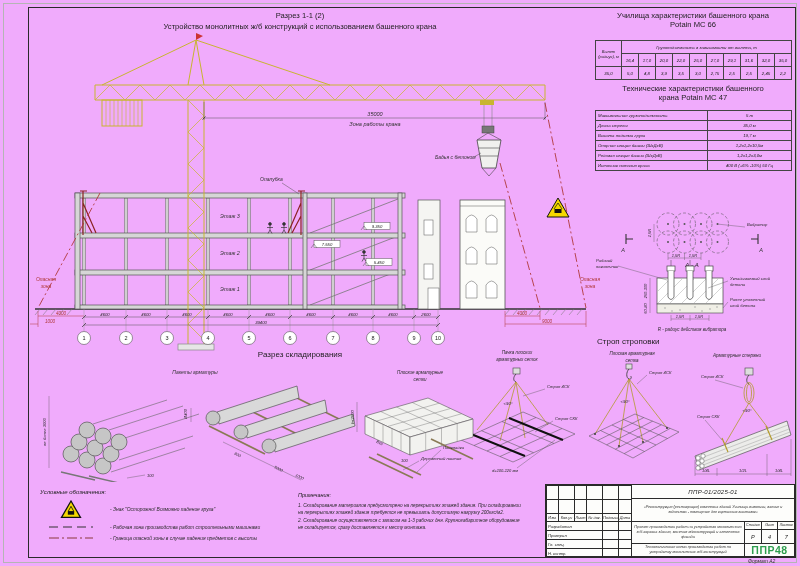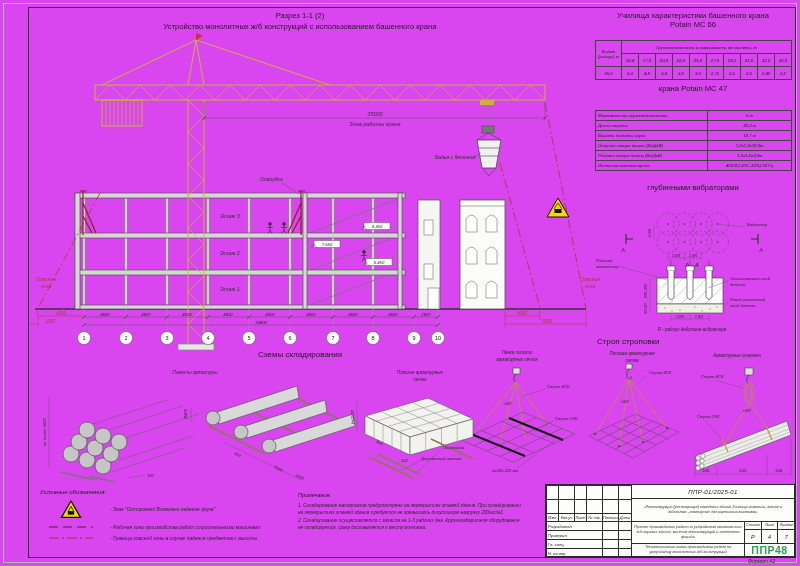--- a/index.html
+++ b/index.html
@@ -1,16 +1,16 @@
 <!DOCTYPE html>
 <html><head>
 <meta charset="utf-8">
 <style>
   html,body{margin:0;padding:0;background:#e8e8e8;}
-  .sheet{position:relative;width:800px;height:566px;background:#d946ef;font-family:"Liberation Sans",sans-serif;color:#222;overflow:hidden;}
+  .sheet{position:relative;width:800px;height:566px;background:#f0abfc;font-family:"Liberation Sans",sans-serif;color:#222;overflow:hidden;}
   .abs{position:absolute;}
   .frame{left:28px;top:7px;width:766px;height:549px;border:1.4px solid #2a2a2a;}
   .outer{left:3px;top:3px;width:792px;height:558px;border:1px solid #b5b5b5;}
   .tc{text-align:center;}
   .it{font-style:italic;}
   .h-title{font-size:7.6px;color:#1d1d1d;line-height:1.3;}
   .sec-title{font-size:7.6px;color:#1d1d1d;line-height:1.25;}
   svg{display:block;}
   svg text{font-family:"Liberation Sans",sans-serif;}
   .tx55{font-size:5.5px;fill:#333;font-style:italic;}
@@ -300,20 +300,21 @@
       <td>2,75</td>
       <td>2,5</td>
       <td>2,5</td>
       <td>2,45</td>
       <td>2,2</td>
     </tr>
   </tbody>
     </table>
 
   <div class="abs tc sec-title" style="left:593px;top:84px;width:200px;">
+    <div>Технические характеристики башенного</div>
     <div>крана  Potain MC 47</div>
   </div>
 
   <table class="abs tbl techtbl" style="left:595px;top:110px;width:197px;">
     <colgroup>
         <col style="width:112px">
         <col>
       </colgroup>
     <tbody>
         <tr>
@@ -337,21 +338,20 @@
           <td>1,2х1,2х3,0м</td>
         </tr>
     <tr>
           <td class="p">Источник питания крана</td>
           <td>400 В (+6% -10%) 50 Гц</td>
         </tr>
   </tbody>
     </table>
 
   <div class="abs tc sec-title" style="left:593px;top:183px;width:200px;">
-    <div>глубинными вибраторами</div>
   </div>
 
   <svg class="abs" style="left:590px;top:200px;" width="205" height="135" viewBox="0 0 205 135">
     <g stroke="#555" stroke-width="0.55" fill="none" stroke-dasharray="3 2">
       <circle cx="78" cy="24" r="11"></circle>
         <circle cx="94.5" cy="24" r="11"></circle>
         <circle cx="111" cy="24" r="11"></circle>
         <circle cx="127.5" cy="24" r="11"></circle>
       <circle cx="78" cy="42" r="11"></circle>
         <circle cx="94.5" cy="42" r="11"></circle>
@@ -498,21 +498,21 @@
     <path d="M16,86 L70,108 M54,70 L108,92" stroke="#111" stroke-width="2" fill="none"></path>
     <text x="92" y="40" class="tx42">Строп 4СК</text>
     <path d="M90,41 L68,48" stroke="#555" stroke-width="0.4" fill="none"></path>
     <text x="53" y="57" text-anchor="middle" class="tx42">&lt;90°</text>
     <text x="100" y="72" class="tx42">Строп СКК</text>
     <path d="M98,73 L80,84" stroke="#555" stroke-width="0.4" fill="none"></path>
     <text x="50" y="124" text-anchor="middle" class="tx4">d=100-120 мм</text>
     <path d="M100,92 L62,120" stroke="#555" stroke-width="0.4" fill="none"></path>
   </svg>
 
-  <div class="abs tc sec-title" style="left:180px;top:350px;width:240px;font-size:8px;">Схемы складирования</div>
+  <div class="abs tc sec-title" style="left:180px;top:350px;width:240px;font-size:8px;">Разрез складирования</div>
 
   <svg class="abs" style="left:35px;top:360px;" width="440" height="122" viewBox="0 0 440 122">
     <text x="160" y="14" text-anchor="middle" class="tx5">Пакеты арматуры</text>
 
     <g>
       <g stroke="#666" stroke-width="0.6" fill="none">
         <path d="M58,64 L132,40 M74,70 L148,46 M90,78 L164,54 M84,100 L158,76 M76,112 L150,88"></path>
       </g>
       <g fill="#c6c6c6" stroke="#555" stroke-width="0.7">
         <circle cx="36" cy="94" r="8"></circle>

